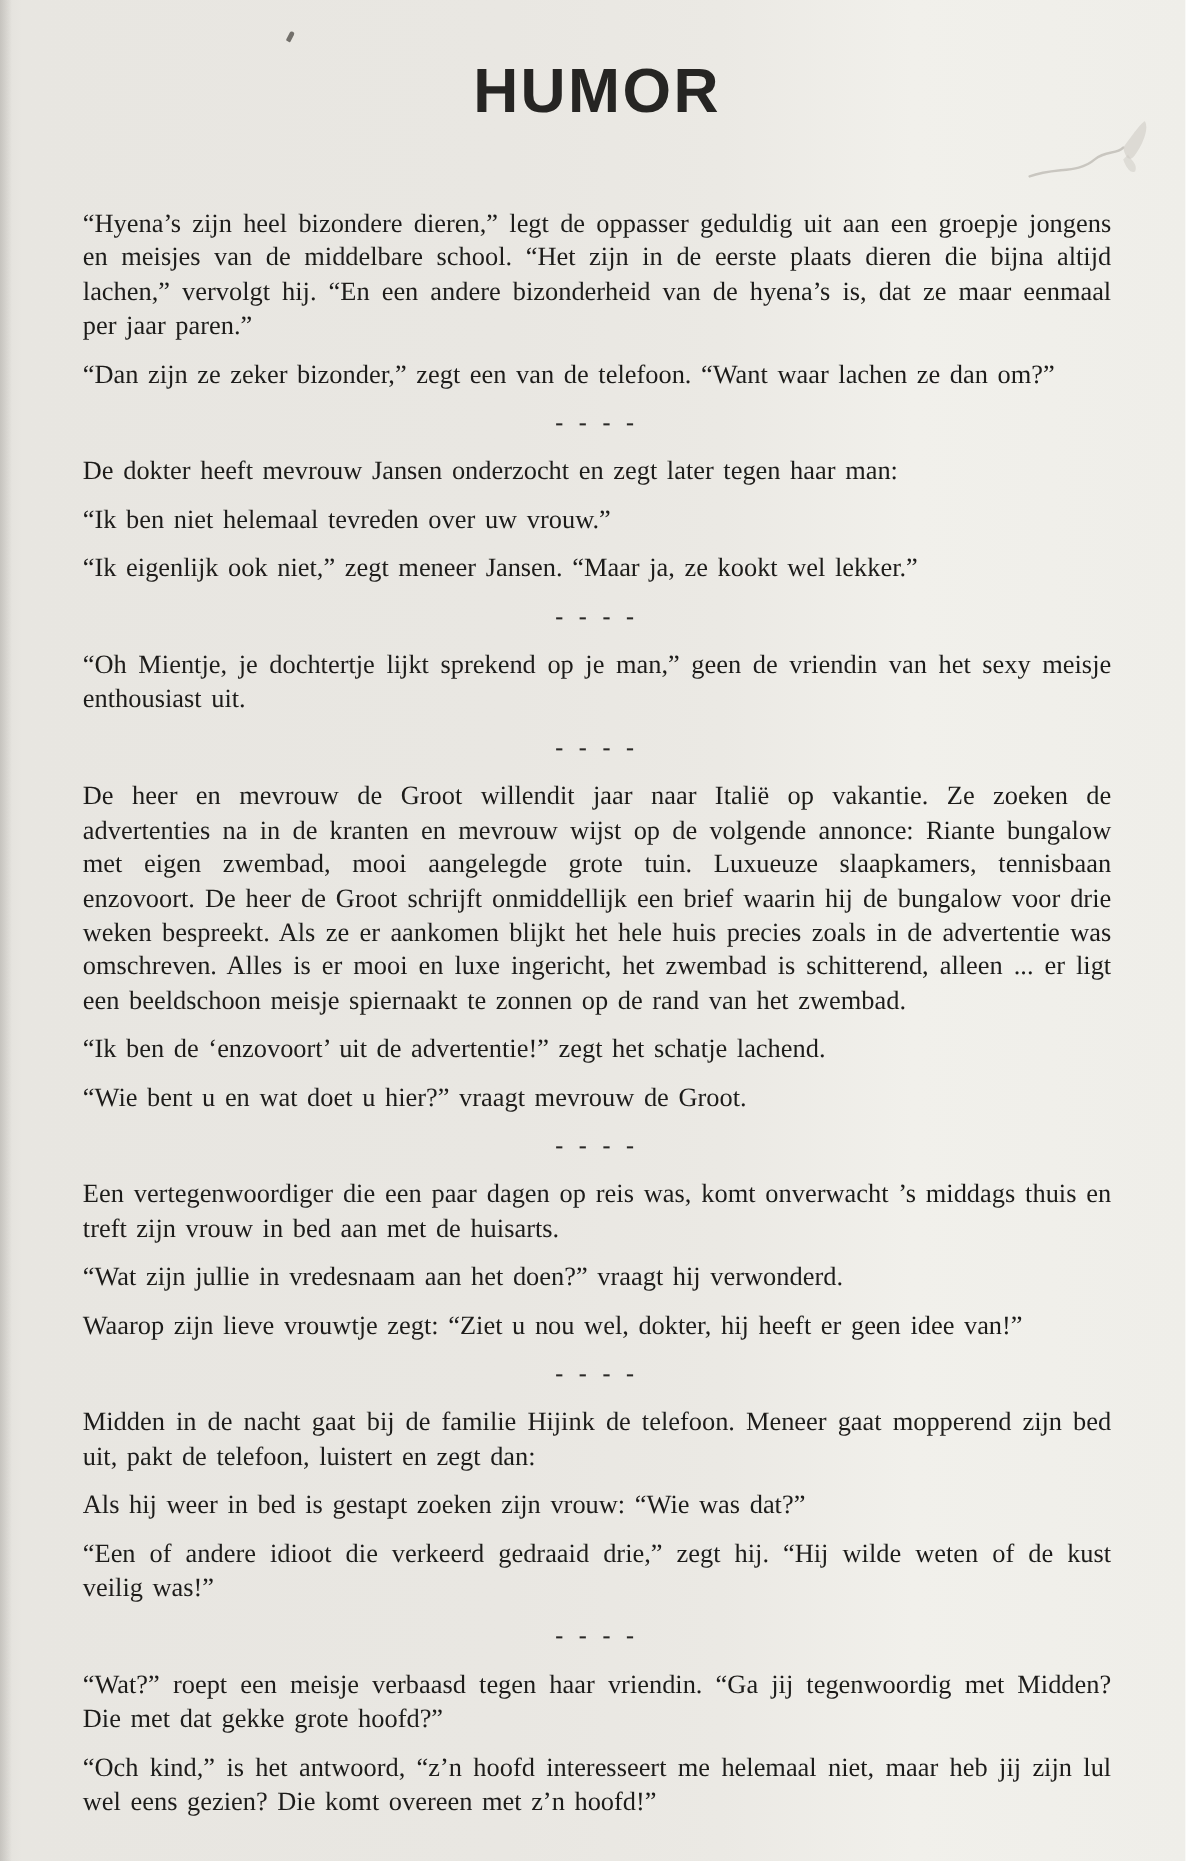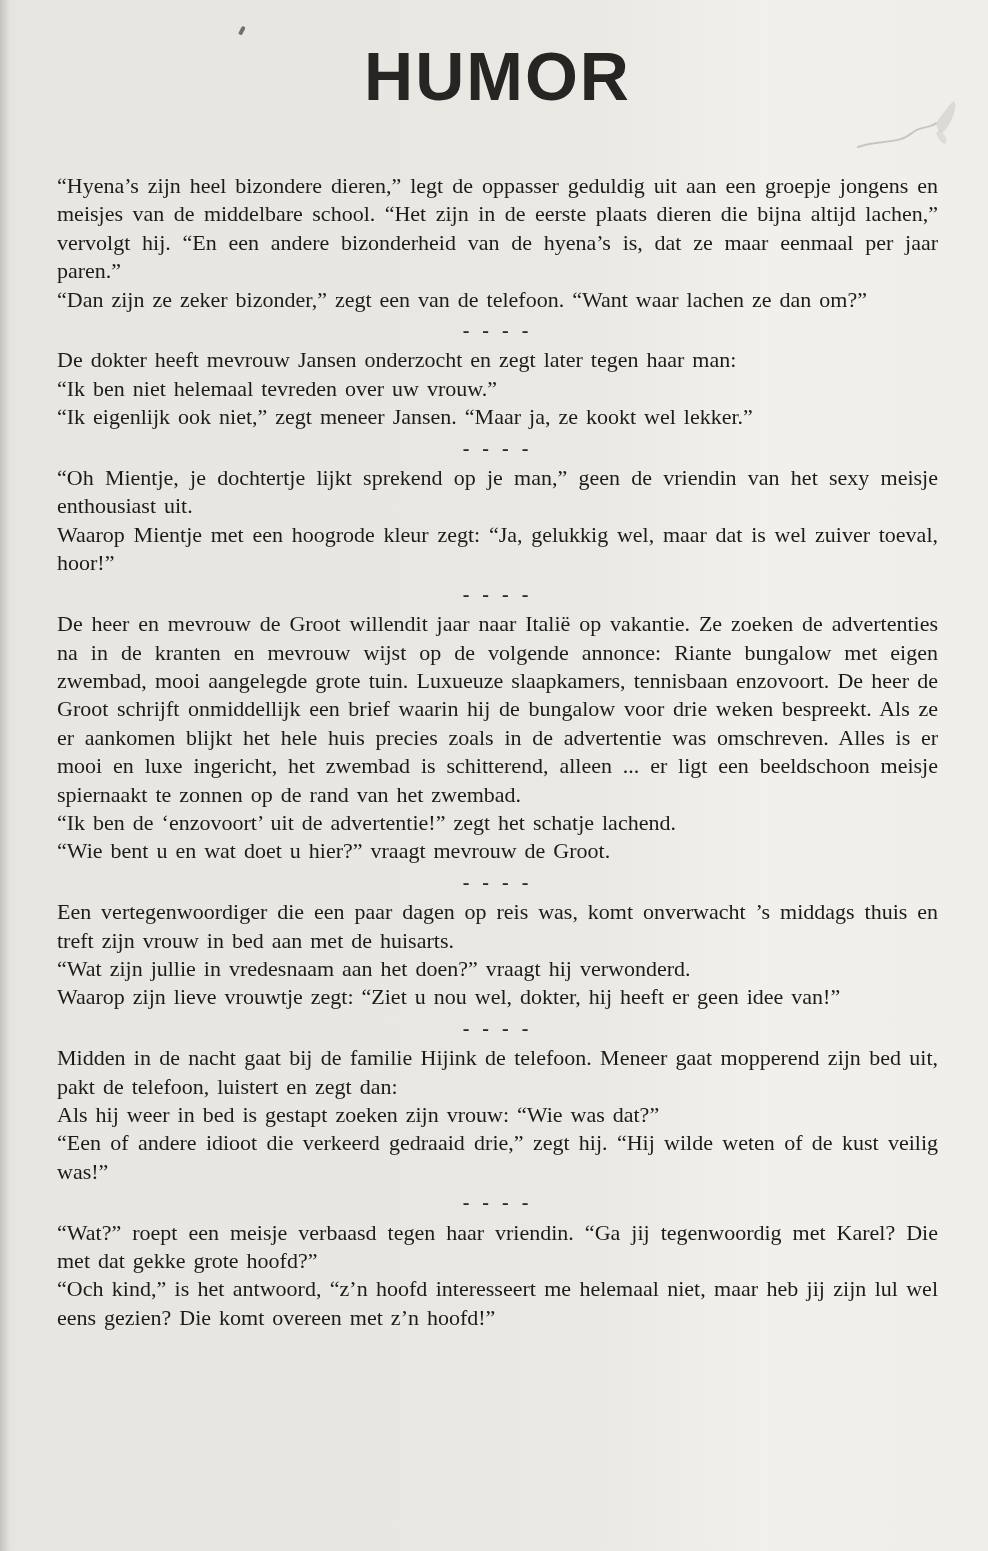--- a/index.html
+++ b/index.html
@@ -30,34 +30,34 @@
     position: absolute;
     left: 57px;
     right: 50px;
     top: 0;
   }
   .title {
     margin: 44px 0 0 0;
     text-align: center;
     font-family: "Liberation Sans", "DejaVu Sans", sans-serif;
     font-weight: bold;
-    font-size: 68px;
+    font-size: 52px;
     line-height: 64px;
     letter-spacing: 2px;
     color: #262523;
   }
   .jokes {
     margin-top: 64px;
     font-size: 22px;
     line-height: 28.4px;
     text-align: justify;
     word-spacing: 2.5px;
   }
   .joke p {
-    margin: 0;
+    margin: 12px;
   }
   .sep {
     margin: 2px 0;
     text-align: center;
     font-weight: bold;
     font-size: 20px;
     line-height: 28.4px;
     letter-spacing: 4px;
     word-spacing: 0;
     color: #2a2927;
@@ -105,21 +105,20 @@
         </div>
         <div class="sep">- - - -</div>
         <div class="joke">
           <p>De dokter heeft mevrouw Jansen onderzocht en zegt later tegen haar man:</p>
           <p>“Ik ben niet helemaal tevreden over uw vrouw.”</p>
           <p>“Ik eigenlijk ook niet,” zegt meneer Jansen. “Maar ja, ze kookt wel lekker.”</p>
         </div>
         <div class="sep">- - - -</div>
         <div class="joke">
           <p>“Oh Mientje, je dochtertje lijkt sprekend op je man,” geen de vriendin van het sexy meisje enthousiast uit.</p>
-          <p>Waarop Mientje met een hoogrode kleur zegt: “Ja, gelukkig wel, maar dat is wel zuiver toeval, hoor!”</p>
         </div>
         <div class="sep">- - - -</div>
         <div class="joke">
           <p>De heer en mevrouw de Groot willendit jaar naar Italië op vakantie. Ze zoeken de advertenties na in de kranten en mevrouw wijst op de volgende annonce: Riante bungalow met eigen zwembad, mooi aangelegde grote tuin. Luxueuze slaapkamers, tennisbaan enzovoort. De heer de Groot schrijft onmiddellijk een brief waarin hij de bungalow voor drie weken bespreekt. Als ze er aankomen blijkt het hele huis precies zoals in de advertentie was omschreven. Alles is er mooi en luxe ingericht, het zwembad is schitterend, alleen ... er ligt een beeldschoon meisje spiernaakt te zonnen op de rand van het zwembad.</p>
           <p>“Ik ben de ‘enzovoort’ uit de advertentie!” zegt het schatje lachend.</p>
           <p>“Wie bent u en wat doet u hier?” vraagt mevrouw de Groot.</p>
         </div>
         <div class="sep">- - - -</div>
         <div class="joke">
           <p>Een vertegenwoordiger die een paar dagen op reis was, komt onverwacht ’s middags thuis en treft zijn vrouw in bed aan met de huisarts.</p>
@@ -127,18 +126,18 @@
           <p>Waarop zijn lieve vrouwtje zegt: “Ziet u nou wel, dokter, hij heeft er geen idee van!”</p>
         </div>
         <div class="sep">- - - -</div>
         <div class="joke">
           <p>Midden in de nacht gaat bij de familie Hijink de telefoon. Meneer gaat mopperend zijn bed uit, pakt de telefoon, luistert en zegt dan:</p>
           <p>Als hij weer in bed is gestapt zoeken zijn vrouw: “Wie was dat?”</p>
           <p>“Een of andere idioot die verkeerd gedraaid drie,” zegt hij. “Hij wilde weten of de kust veilig was!”</p>
         </div>
         <div class="sep">- - - -</div>
         <div class="joke">
-          <p>“Wat?” roept een meisje verbaasd tegen haar vriendin. “Ga jij tegenwoordig met Karel? Die met dat gekke grote hoofd?”</p>
+          <p>“Wat?” roept een meisje verbaasd tegen haar vriendin. “Ga jij tegenwoordig met Midden? Die met dat gekke grote hoofd?”</p>
           <p>“Och kind,” is het antwoord, “z’n hoofd interesseert me helemaal niet, maar heb jij zijn lul wel eens gezien? Die komt overeen met z’n hoofd!”</p>
         </div>
       </div>
   </div>
 </div>
 
 </body></html>

